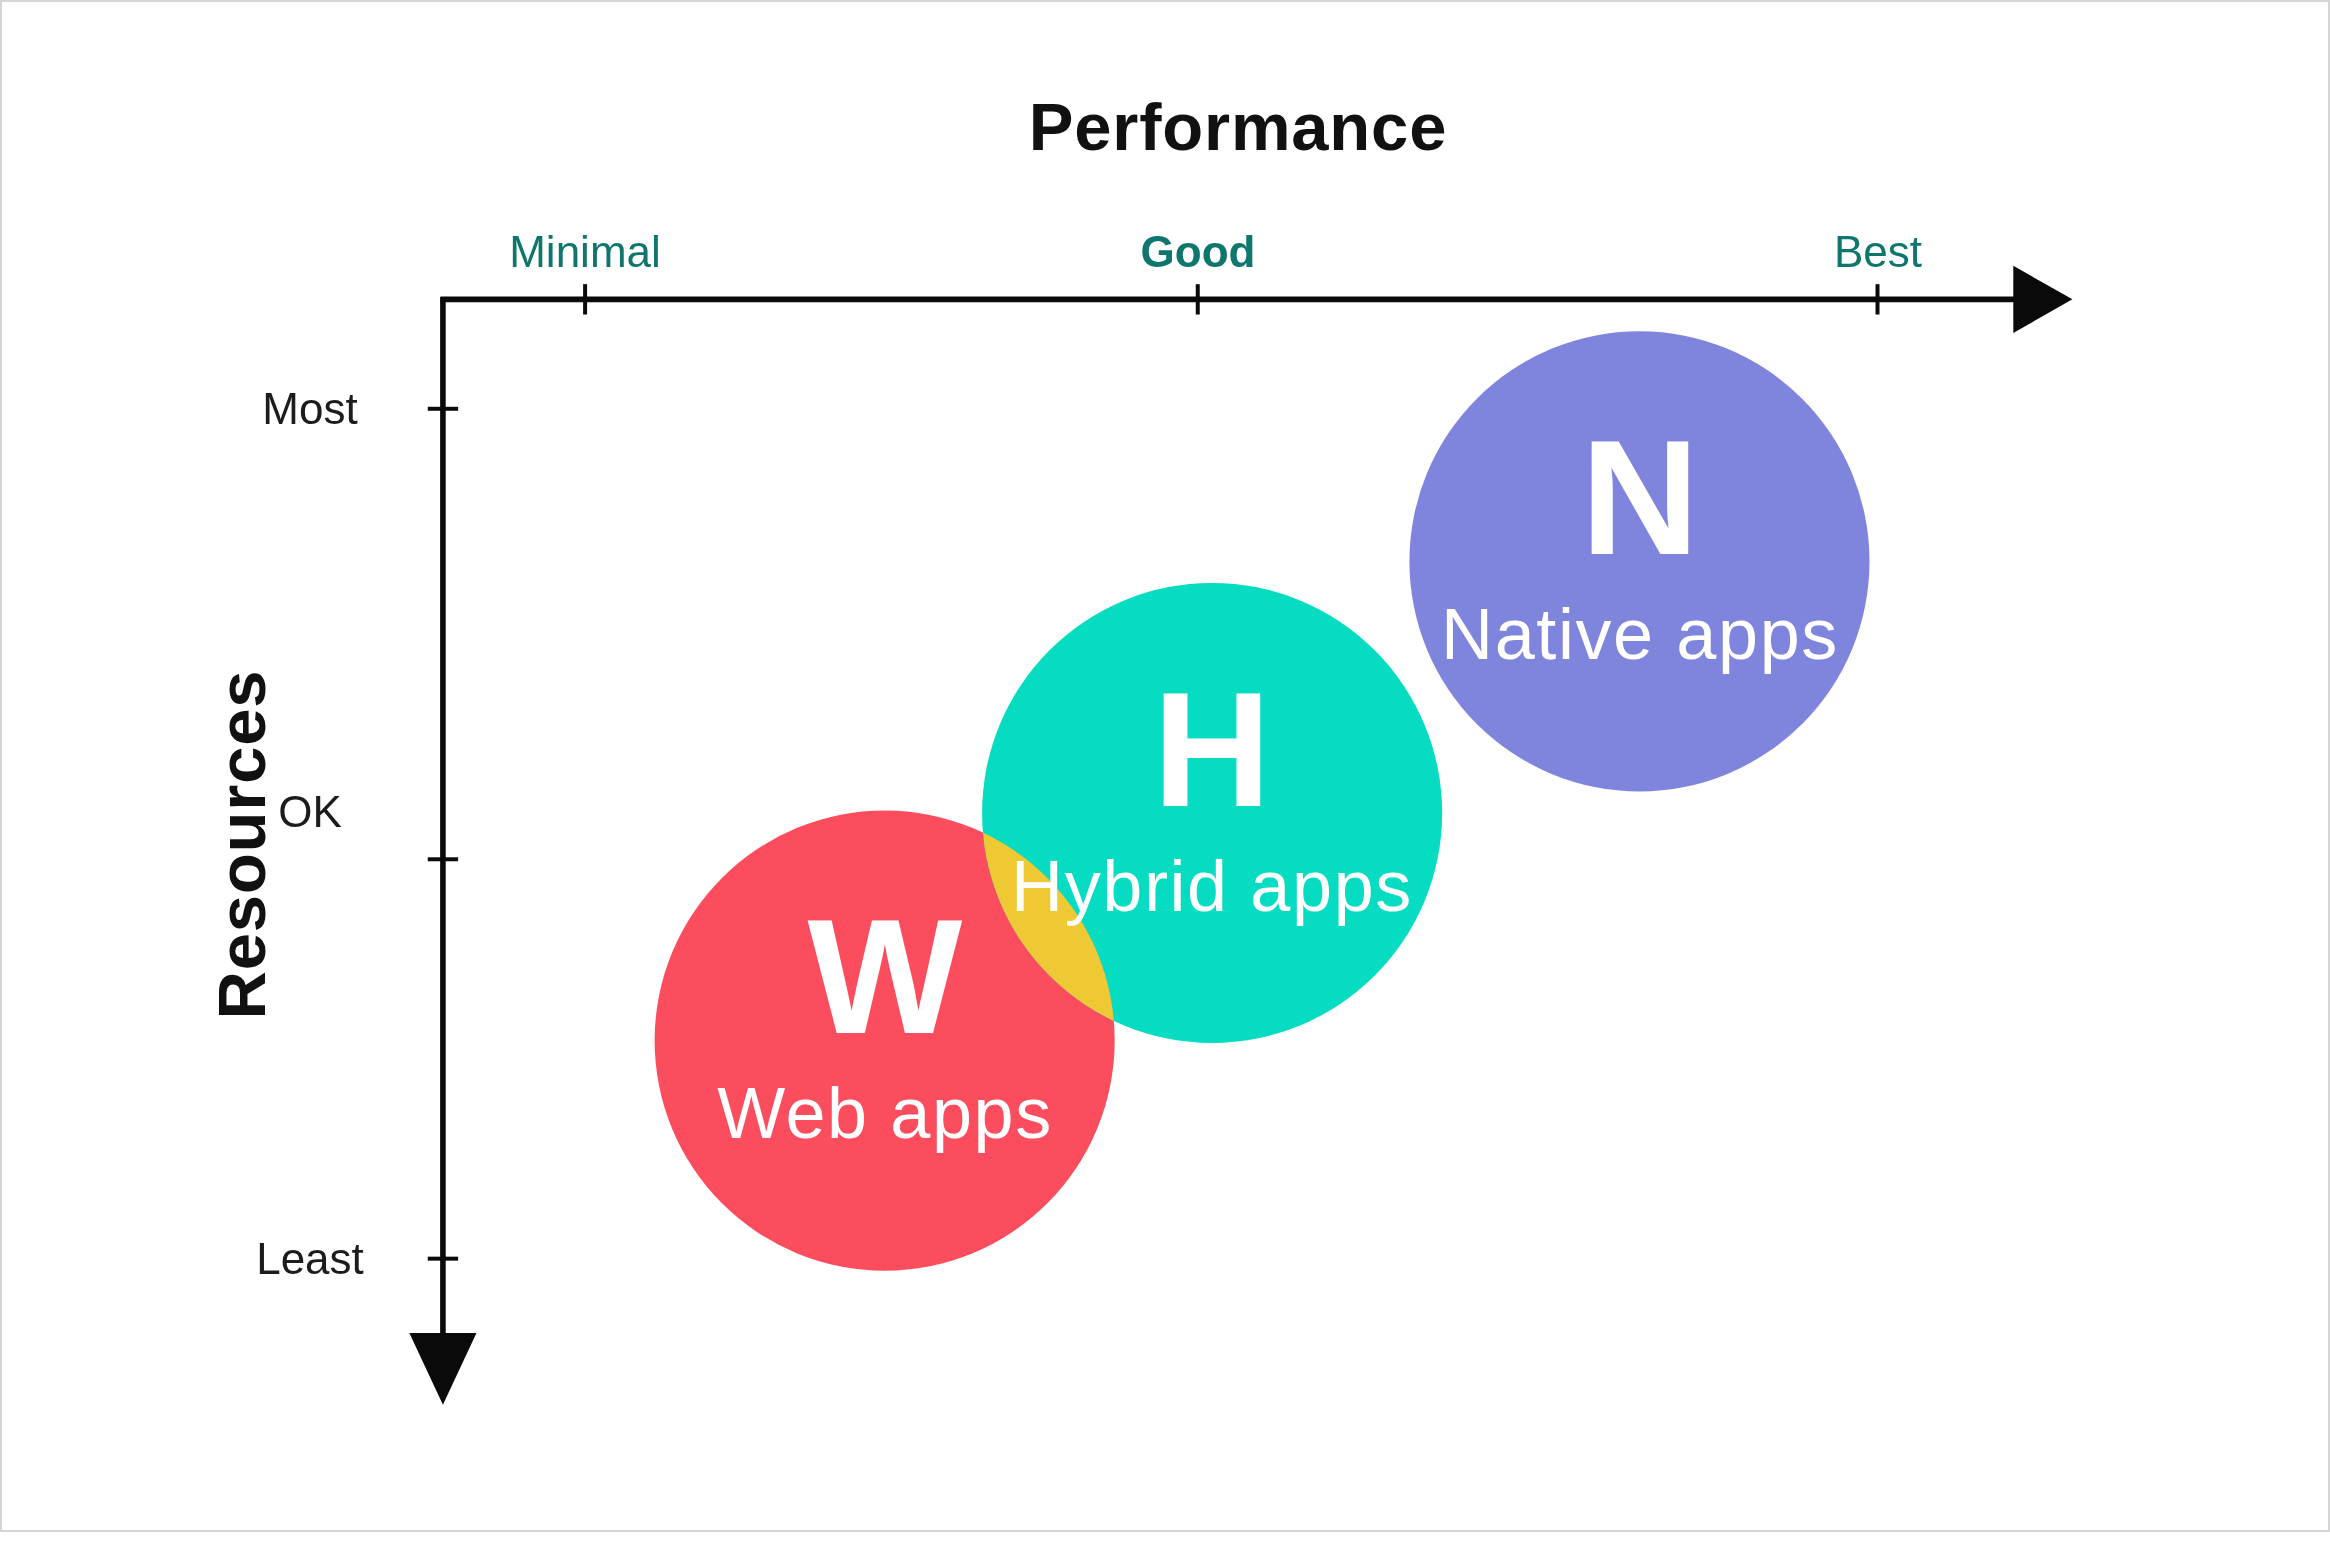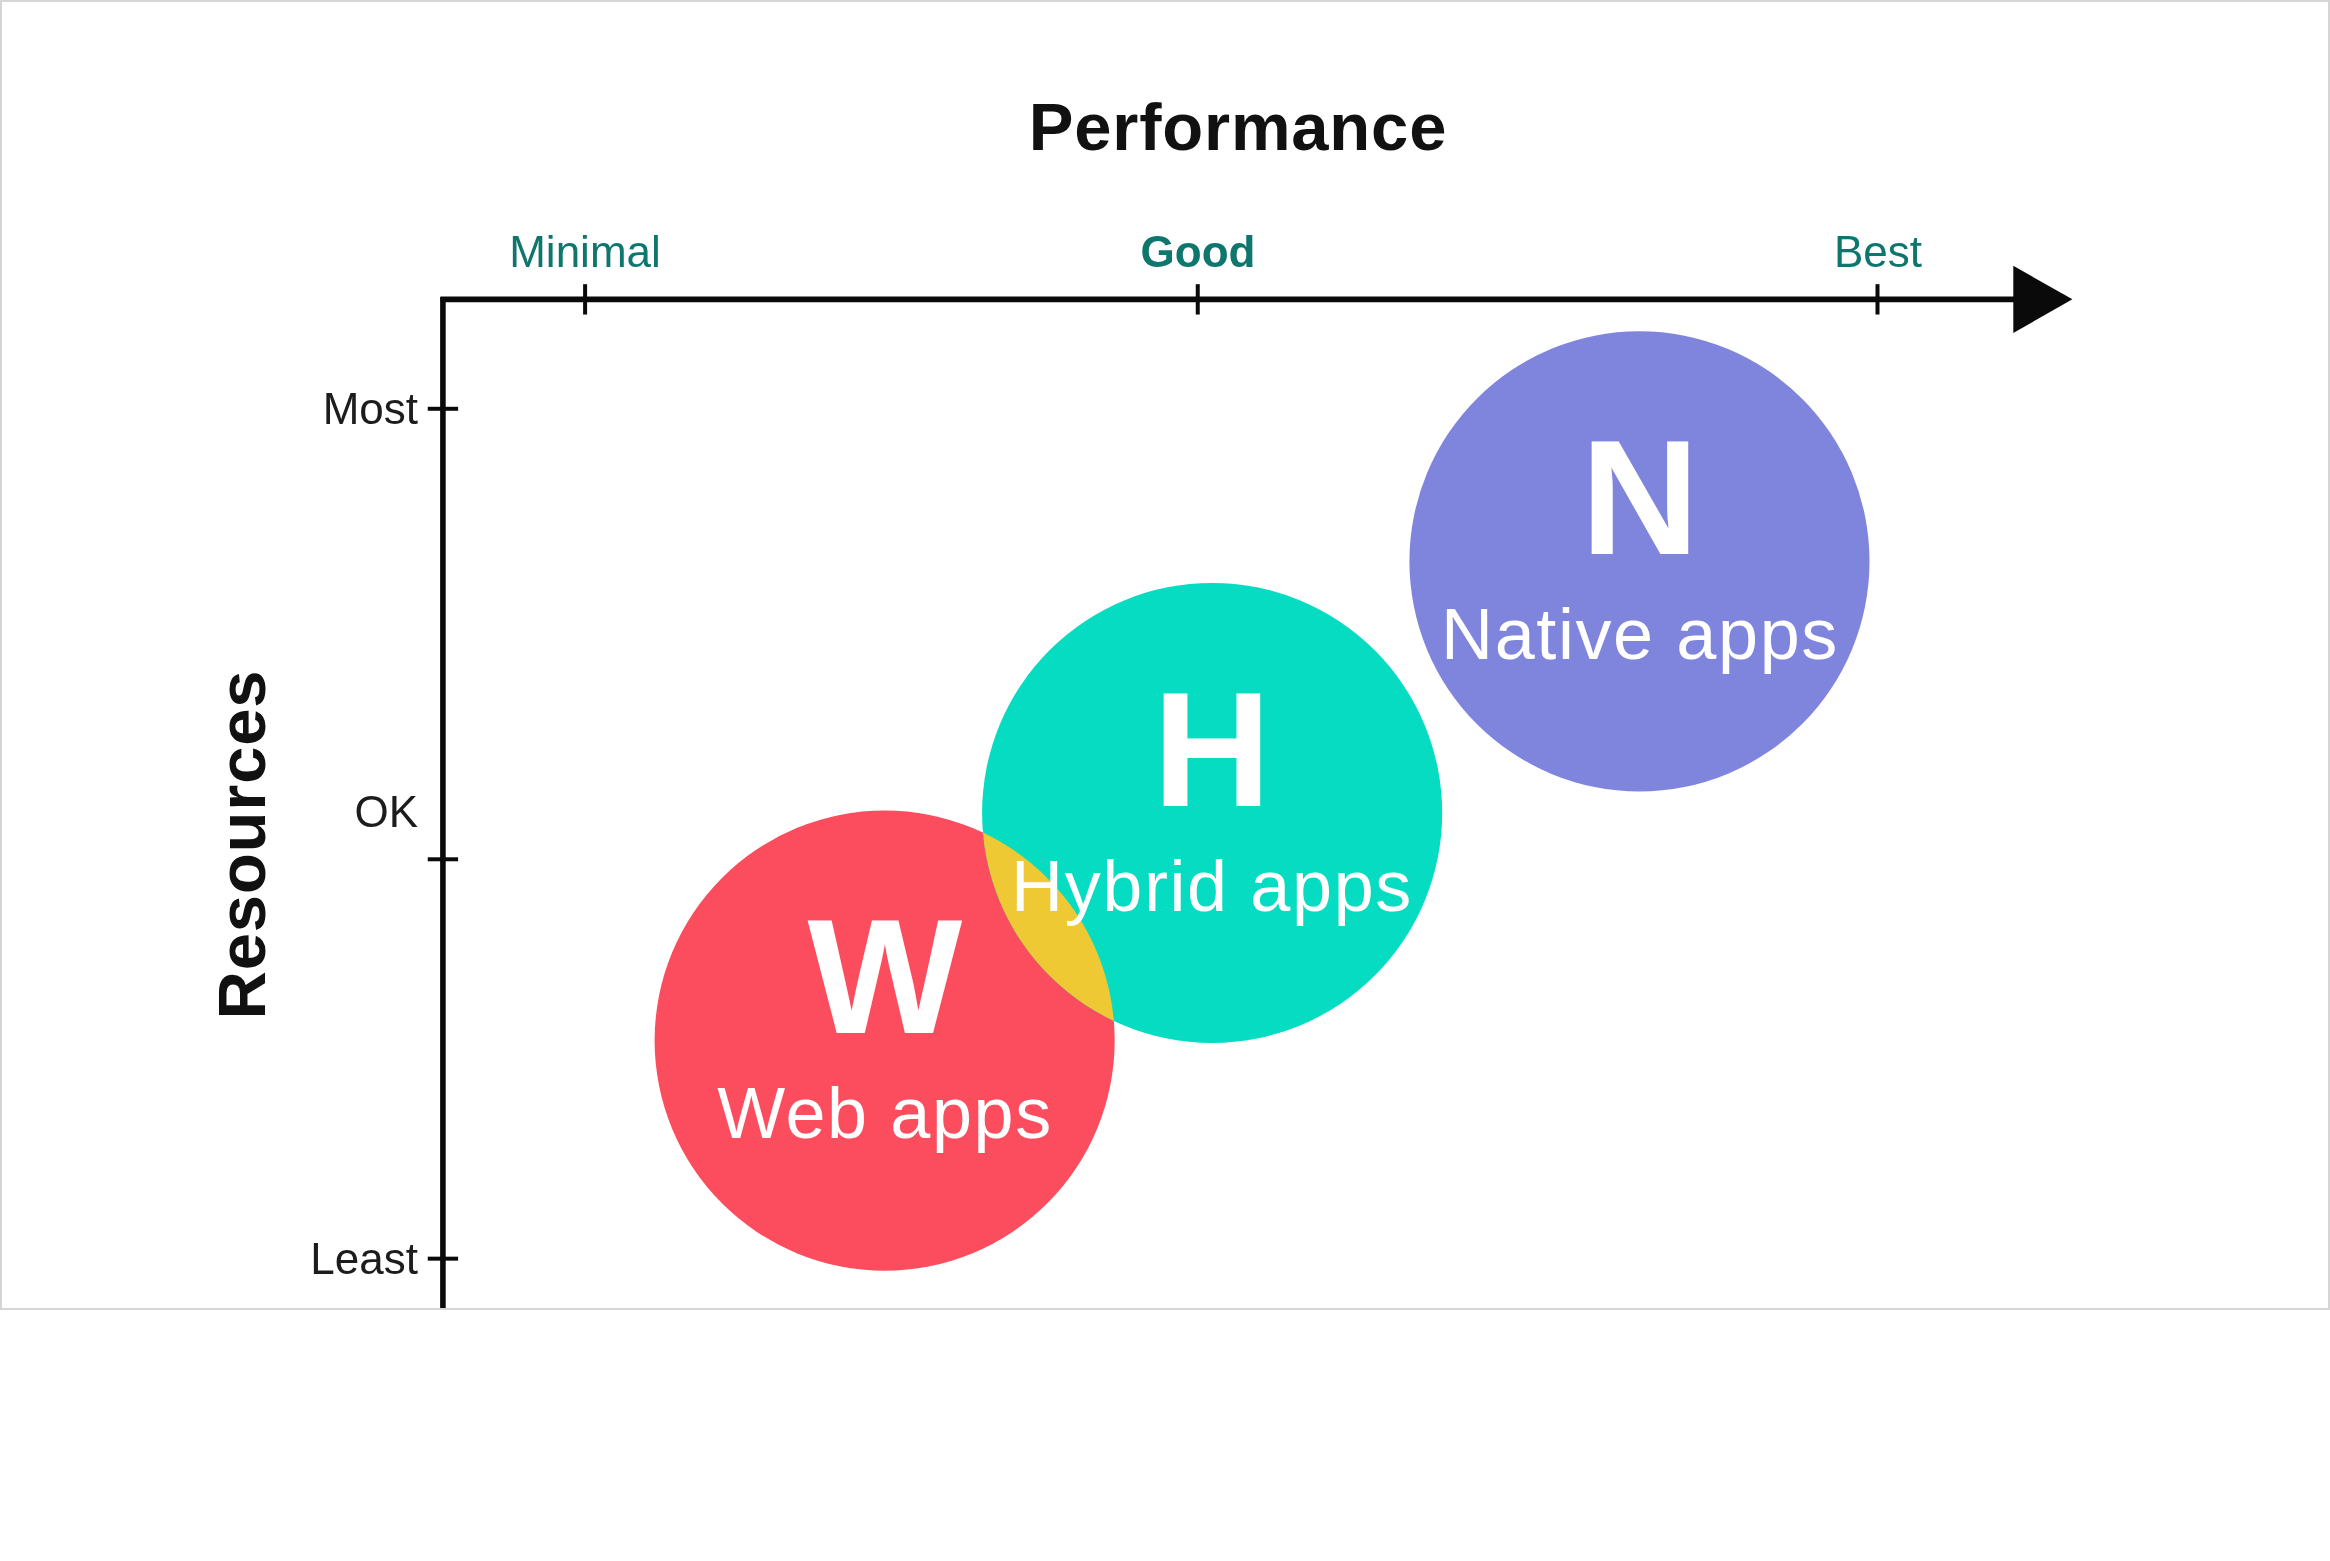--- a/index.html
+++ b/index.html
@@ -1,19 +1,19 @@
 <!DOCTYPE html>
 <html style="font-size:12.8px"><head>
 <meta charset="utf-8">
 <style>
   html, body { margin: 0; padding: 0; background: #ffffff; }
   .canvas {
     position: relative;
     width: 2330px;
-    height: 1310px;
+    height: 1532px;
     box-sizing: border-box;
     background: #ffffff;
     border: 2.4px solid #d5d5d5;
     overflow: hidden;
     font-family: "Liberation Sans", sans-serif;
     color: #111111;
   }
   .layer-svg { position: absolute; left: 0; top: 0; }
 
   .x-axis-title {
@@ -36,21 +36,21 @@
     font-size: 44px; font-weight: 300; color: #0f766e;
     white-space: nowrap;
   }
   .x-tick-minimal { left: 583px; }
   .x-tick-good    { left: 1196px; font-weight: bold; }
   .x-tick-best    { left: 1876px; }
 
   .y-tick-label {
     position: absolute;
     left: 200px; width: 216px; height: 56px;
-    line-height: 56px; text-align: right;
+    line-height: 56px; text-align: center;
     font-size: 44px; font-weight: 300; color: #1c1c1c;
     white-space: nowrap;
   }
   .y-tick-most  { top: 379px; }
   .y-tick-ok    { top: 782px; }
   .y-tick-least { top: 1229px; }
 
   .bubble-label {
     position: absolute;
     width: 460px; height: 460px;

